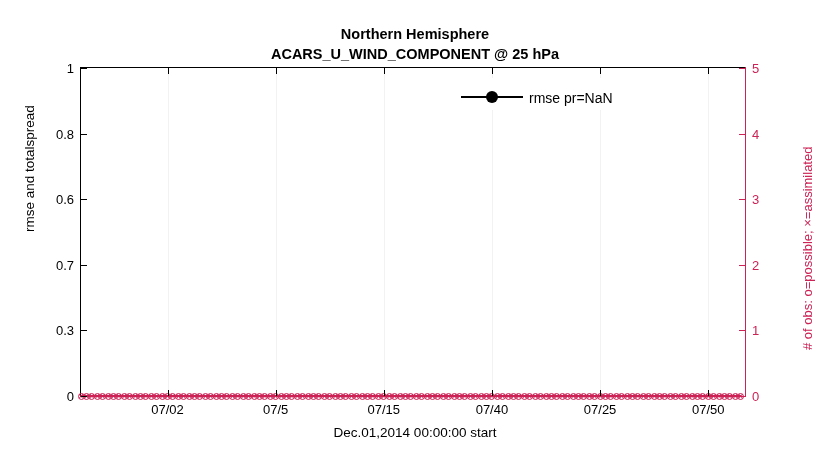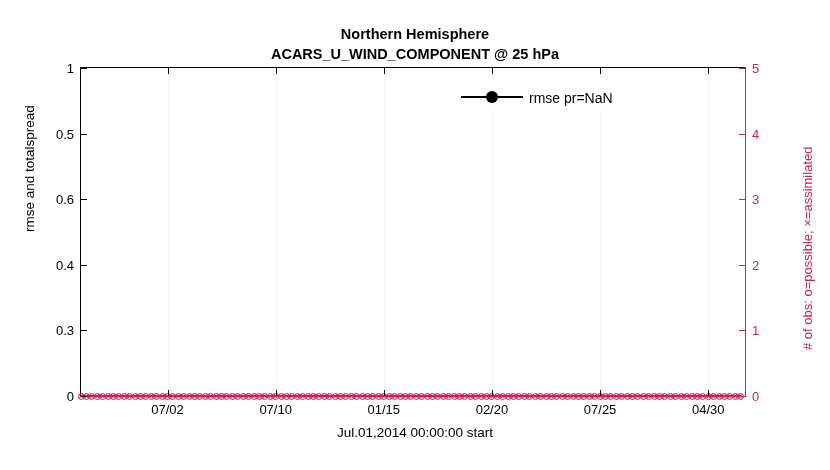--- a/index.html
+++ b/index.html
@@ -509,25 +509,25 @@
         <div class="obs-o" style="left: 654.267px; top: 328px;"></div>
         <div class="obs-x" style="left: 654.267px; top: 328px;">×</div>
         <div class="obs-o" style="left: 659.674px; top: 328px;"></div>
         <div class="obs-x" style="left: 659.674px; top: 328px;">×</div>
       </div>
   <div class="tick-left" style="top: 328px;"></div>
       <div class="ylabel-left" style="top: 328px;">0</div>
       <div class="tick-left" style="top: 262.4px;"></div>
       <div class="ylabel-left" style="top: 262.4px;">0.3</div>
       <div class="tick-left" style="top: 196.8px;"></div>
-      <div class="ylabel-left" style="top: 196.8px;">0.4</div>
+      <div class="ylabel-left" style="top: 196.8px;">0.7</div>
       <div class="tick-left" style="top: 131.2px;"></div>
       <div class="ylabel-left" style="top: 131.2px;">0.6</div>
       <div class="tick-left" style="top: 65.6px;"></div>
-      <div class="ylabel-left" style="top: 65.6px;">0.5</div>
+      <div class="ylabel-left" style="top: 65.6px;">0.8</div>
       <div class="tick-left" style="top: 0px;"></div>
       <div class="ylabel-left" style="top: 0px;">1</div>
       <div class="tick-right" style="top: 328px;"></div>
       <div class="ylabel-right" style="top: 328px;">0</div>
       <div class="tick-right" style="top: 262.4px;"></div>
       <div class="ylabel-right" style="top: 262.4px;">1</div>
       <div class="tick-right" style="top: 196.8px;"></div>
       <div class="ylabel-right" style="top: 196.8px;">2</div>
       <div class="tick-right" style="top: 131.2px;"></div>
       <div class="ylabel-right" style="top: 131.2px;">3</div>
@@ -535,46 +535,46 @@
       <div class="ylabel-right" style="top: 65.6px;">4</div>
       <div class="tick-right" style="top: 0px;"></div>
       <div class="ylabel-right" style="top: 0px;">5</div>
       <div class="gridline-v" style="left: 86.5147px;"></div>
       <div class="tick-bottom" style="left: 86.5147px;"></div>
       <div class="tick-top" style="left: 86.5147px;"></div>
       <div class="xlabel-tick" style="left: 86.5147px;">07/02</div>
       <div class="gridline-v" style="left: 194.658px;"></div>
       <div class="tick-bottom" style="left: 194.658px;"></div>
       <div class="tick-top" style="left: 194.658px;"></div>
-      <div class="xlabel-tick" style="left: 194.658px;">07/10</div>
+      <div class="xlabel-tick" style="left: 194.658px;">07/5</div>
       <div class="gridline-v" style="left: 302.801px;"></div>
       <div class="tick-bottom" style="left: 302.801px;"></div>
       <div class="tick-top" style="left: 302.801px;"></div>
-      <div class="xlabel-tick" style="left: 302.801px;">01/15</div>
+      <div class="xlabel-tick" style="left: 302.801px;">07/15</div>
       <div class="gridline-v" style="left: 410.945px;"></div>
       <div class="tick-bottom" style="left: 410.945px;"></div>
       <div class="tick-top" style="left: 410.945px;"></div>
-      <div class="xlabel-tick" style="left: 410.945px;">02/20</div>
+      <div class="xlabel-tick" style="left: 410.945px;">07/40</div>
       <div class="gridline-v" style="left: 519.088px;"></div>
       <div class="tick-bottom" style="left: 519.088px;"></div>
       <div class="tick-top" style="left: 519.088px;"></div>
       <div class="xlabel-tick" style="left: 519.088px;">07/25</div>
       <div class="gridline-v" style="left: 627.231px;"></div>
       <div class="tick-bottom" style="left: 627.231px;"></div>
       <div class="tick-top" style="left: 627.231px;"></div>
-      <div class="xlabel-tick" style="left: 627.231px;">04/30</div>
+      <div class="xlabel-tick" style="left: 627.231px;">07/50</div>
     </div>
 
   <div class="legend">
     <div class="legend-row">
       <span class="legend-sample">
         <span class="lgline" style="background:#000000"></span>
         <span class="lgmark-circle" style="background:#000000"></span>
       </span>
       <span class="legend-label">rmse pr=NaN</span>
     </div>
   </div>
 
   <div class="axis-title-left">rmse and totalspread</div>
   <div class="axis-title-right"># of obs: o=possible; ×=assimilated</div>
-  <div class="axis-title-bottom">Jul.01,2014 00:00:00 start</div>
+  <div class="axis-title-bottom">Dec.01,2014 00:00:00 start</div>
 
 </div>
 
 </body></html>

